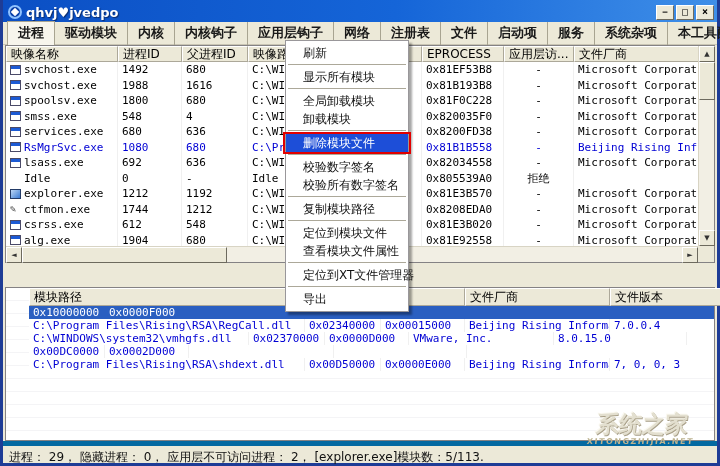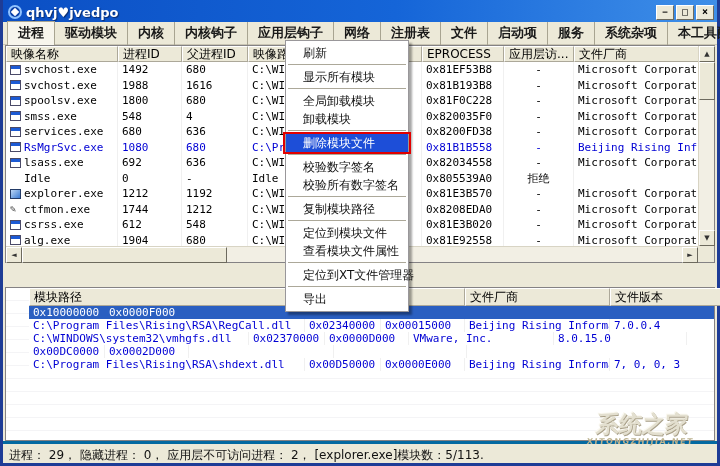--- a/index.html
+++ b/index.html
@@ -81,21 +81,21 @@
   .mrow { display:flex; height:13px; align-items:center; font-size:11px;
     font-family:"DejaVu Sans Mono", monospace; white-space:nowrap; color:#0000d4;
     background:#fff; }
   .mcell { flex:0 0 auto; overflow:hidden; padding-left:4px; line-height:13px;
     border-right:1px solid #f0f0f0; height:100%; }
   .mrow.sel { background:#2a5fc1; color:#fff; }
   .mrow.sel .mcell { border-right-color:#2a5fc1; }
 
   
   .statusbar { position:absolute; left:0; top:441px; right:0; height:22px; background:#ECE9D8;
-    border-top:3px solid #0369a1; font-size:12px; color:#111; padding:3px 0 0 6px;
+    border-top:5px solid #0369a1; font-size:12px; color:#111; padding:3px 0 0 6px;
     white-space:nowrap; }
 
   
   .ctxmenu { position:absolute; left:282px; top:40px; width:124px; background:#fff;
     border:1px solid #99979a; box-shadow:3px 3px 2px rgba(0,0,0,.35); padding:3px 0;
     z-index:40; }
   .mi { height:18px; line-height:18px; font-size:12px; padding-left:17px; color:#111;
     white-space:nowrap; position:relative; }
   .mi.hl { background:#1d4ed8; color:#fff; }
   .msep { height:6px; position:relative; }

